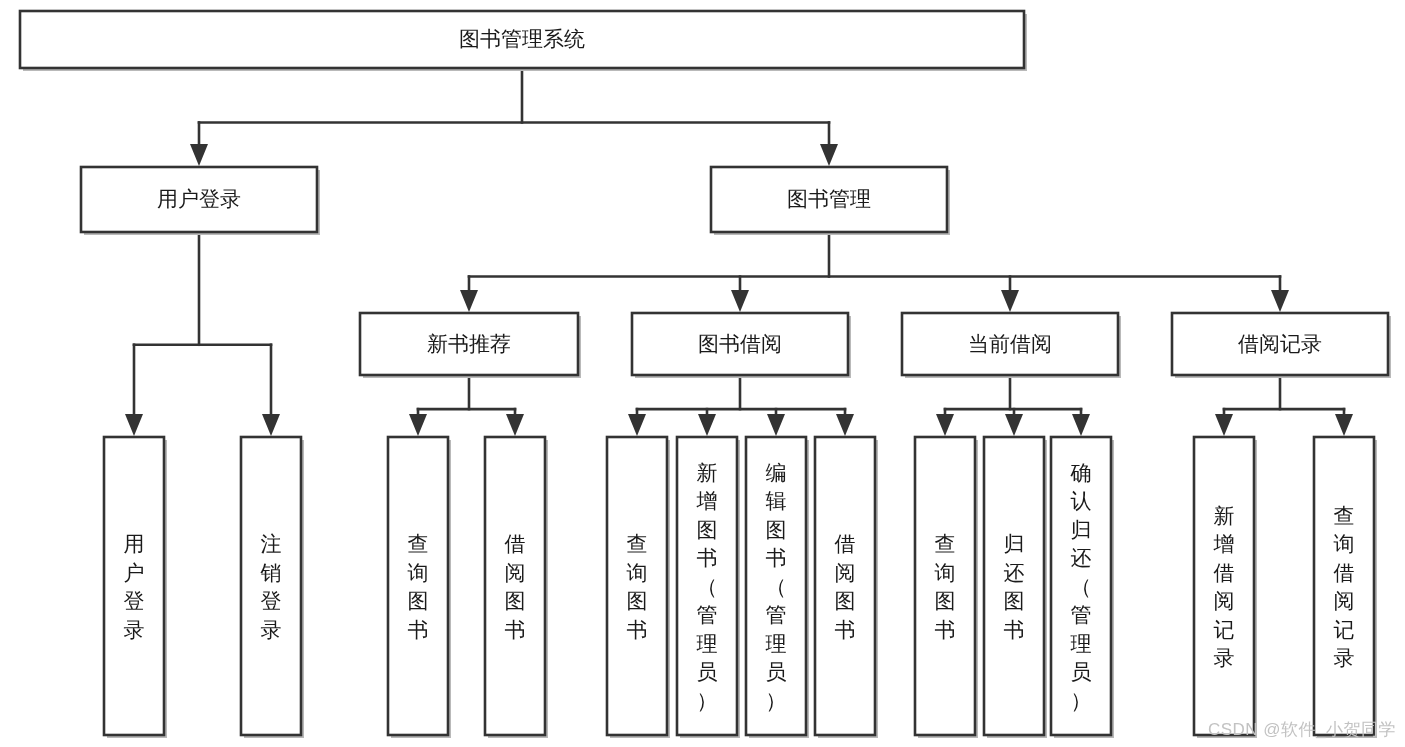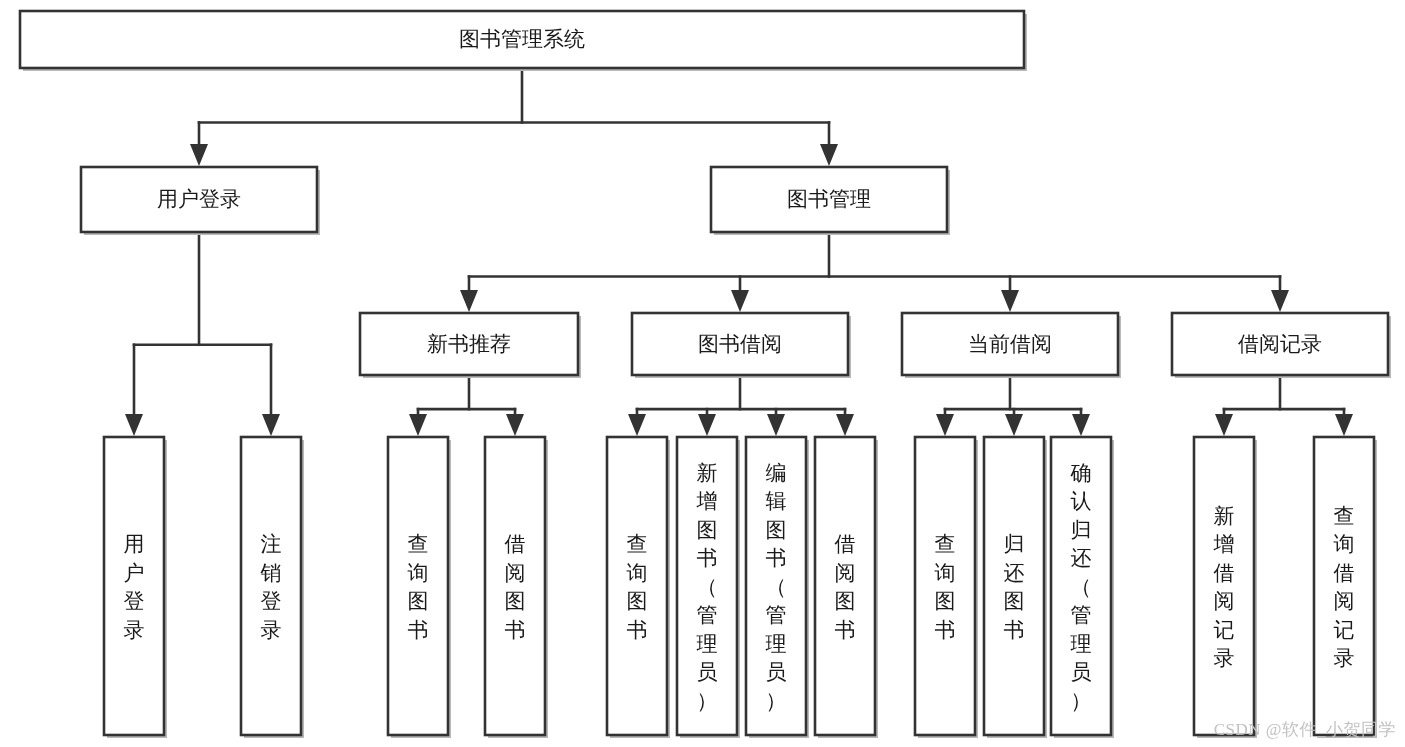--- a/index.html
+++ b/index.html
@@ -54,21 +54,21 @@
   .node-label-v {
     font-family: "Liberation Sans", "DejaVu Sans", sans-serif;
     font-size: 21px;
     fill: #1a1a1a;
     text-anchor: middle;
   }
   .watermark {
     position: absolute;
     right: 8px;
     bottom: 6px;
-    font-family: Liberation Serif, serif;
+    font-family: Liberation Sans, sans-serif;
     font-size: 17px;
     color: #c2c2c2;
     letter-spacing: 0.5px;
     white-space: nowrap;
   }
 </style>
 </head>
 <body>
 
 <div id="diagram-root">

